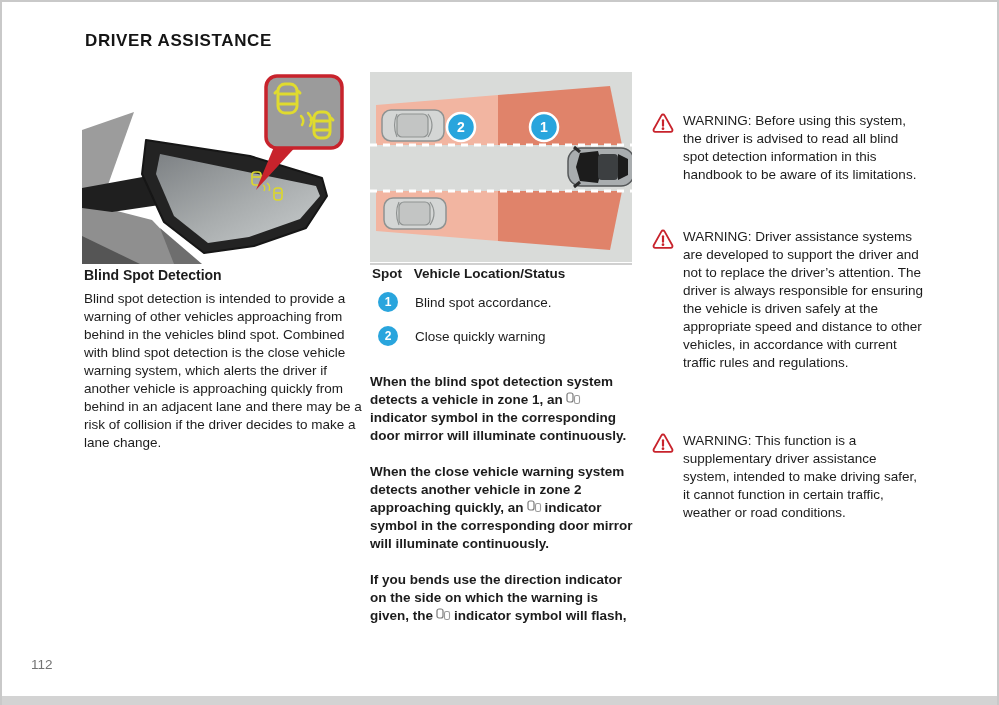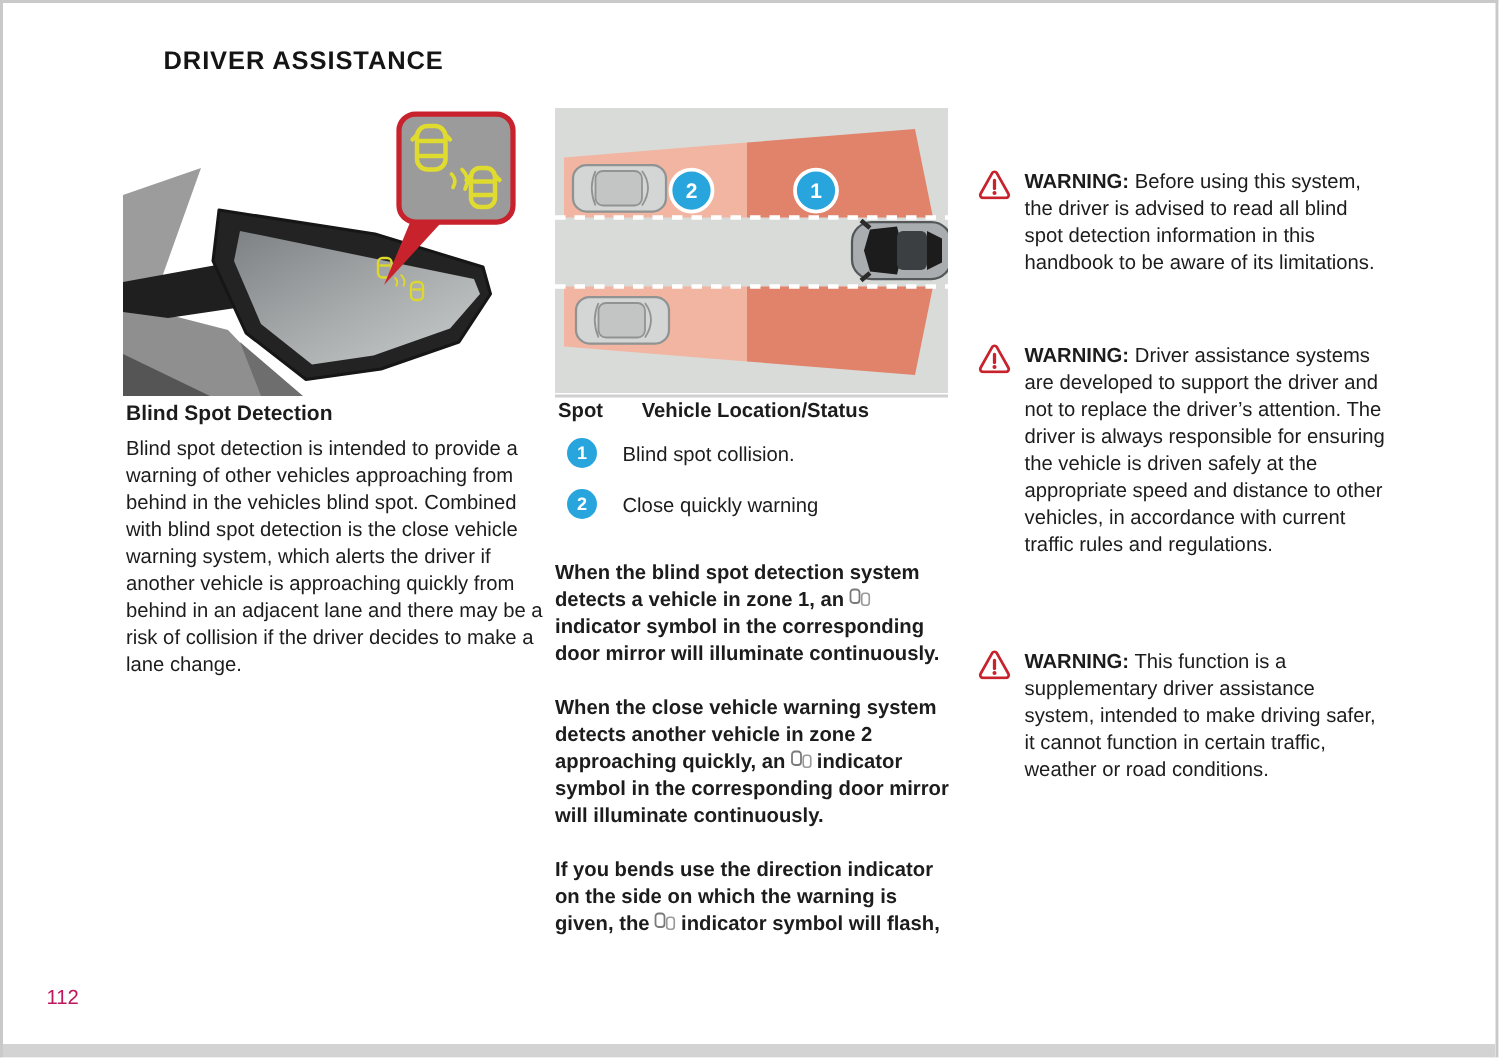--- a/index.html
+++ b/index.html
@@ -5,55 +5,55 @@
   html,body{margin:0;padding:0;background:#e9e9e9;}
   .page{
     position:relative;width:999px;height:705px;background:#ffffff;
     border-top:2px solid #c9c9c9;border-left:2px solid #c9c9c9;border-right:2px solid #c9c9c9;
     box-sizing:border-box;overflow:hidden;
     font-family:"Liberation Sans",sans-serif;color:#1c1c1c;
   }
   .bottom-strip{position:absolute;left:0;bottom:0;width:100%;height:9px;background:#d3d3d3;}
   .page-title{
     position:absolute;left:83px;top:29px;font-size:17px;font-weight:bold;
-    letter-spacing:0.6px;color:#151515;margin-left:24px;
+    letter-spacing:0.6px;color:#151515;
   }
   .body-text{font-size:13.5px;line-height:18px;color:#1c1c1c;}
   .body-text p{margin:0 0 18px 0;font-weight:bold;}
   
   .mirror-art{position:absolute;left:80px;top:66px;width:262px;height:196px;}
   .left-heading{position:absolute;left:82px;top:265px;font-size:14px;font-weight:bold;}
   .left-para{position:absolute;left:82px;top:288px;width:282px;}
   
   .diagram{position:absolute;left:368px;top:70px;width:262px;height:190px;}
   .zone-table-rule{position:absolute;left:368px;top:261px;width:262px;height:2px;background:#d0d0d0;}
   .zone-header{position:absolute;left:370px;top:264px;font-size:13.5px;font-weight:bold;}
-  .zone-header .col2{margin-left:22px;}
+  .zone-header .col2{margin-left:8px;}
   .zone-row{position:absolute;left:376px;display:flex;align-items:center;}
   .zone-row.r1{top:290px;}
   .zone-row.r2{top:324px;}
   .num-badge{
     width:20px;height:20px;border-radius:50%;background:#29a5dd;color:#fff;
     font-size:12px;font-weight:bold;display:flex;align-items:center;justify-content:center;
     flex:0 0 auto;
   }
   .zone-row .status{margin-left:17px;font-size:13.5px;}
   .mid-paras{position:absolute;left:368px;top:371px;width:270px;}
   .inline-icon{display:inline-block;vertical-align:-1px;margin:0 3px;}
   
   .right-intro{position:absolute;left:650px;top:72px;width:260px;}
   .warning{position:absolute;left:650px;width:272px;display:flex;align-items:flex-start;}
   .warning .w-icon{flex:0 0 auto;margin-top:1px;}
   .warning .w-text{margin-left:9px;width:244px;}
-  .warning .w-label{font-weight:bold;}
+  .warning .w-label{font-weight:normal;}
   .warn1{top:110px;}
   .warn2{top:226px;}
   .warn3{top:430px;}
   .warn4{top:546px;}
-  .page-number{position:absolute;left:29px;top:655px;font-size:13.5px;color:#be185d;}
+  .page-number{position:absolute;left:29px;top:655px;font-size:13.5px;color:#737373;}
 </style>
 </head>
 <body>
 
 <div class="page">
 
   <div class="page-title">DRIVER ASSISTANCE</div>
 
   <svg class="mirror-art" viewBox="0 0 262 196">
     <defs>
@@ -156,21 +156,21 @@
     </g>
   </svg>
 
   <div class="zone-table-rule"></div>
   <div class="zone-header">
     <span>Spot</span>
     <span class="col2">Vehicle Location/Status</span>
   </div>
   <div class="zone-row r1">
     <span class="num-badge">1</span>
-    <span class="status">Blind spot collision.</span>
+    <span class="status">Blind spot accordance.</span>
   </div>
   <div class="zone-row r2">
     <span class="num-badge">2</span>
     <span class="status">Close quickly warning</span>
   </div>
 
   <div class="mid-paras body-text">
     <p>
       <span>When the blind spot detection system detects a vehicle in zone 1, an</span><svg class="inline-icon" width="15" height="13" viewBox="0 0 15 13">
           <rect x="1" y="1" width="6" height="9" rx="2" fill="none" stroke="#7a7a7a" stroke-width="1.2"></rect>

